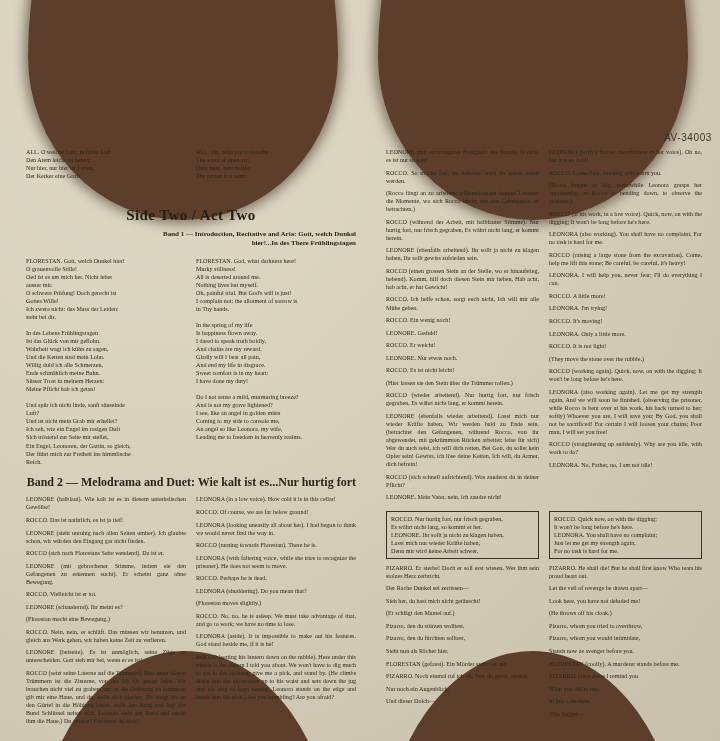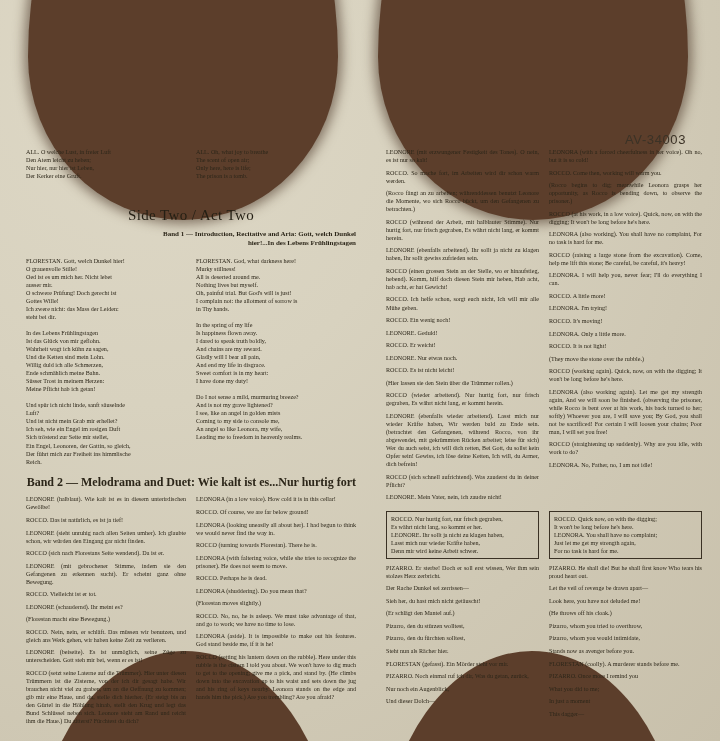--- a/index.html
+++ b/index.html
@@ -34,44 +34,44 @@
     position:absolute;
     bottom:-330px;
     width:300px;height:420px;
     border-radius:50%;
     background:#5c3e2b;
   }
   .arch-b.left{left:35px;}
   .arch-b.right{left:382px;}
 
   .catalog{
-    position:absolute;right:34px;top:132px;
+    position:absolute;right:8px;top:132px;
     font-family:"Liberation Sans", sans-serif;
-    font-size:13px;letter-spacing:.6px;color:#3b3226;
+    font-size:10px;letter-spacing:.6px;color:#3b3226;
   }
 
   .content{
     position:absolute;left:0;top:0;width:720px;height:741px;
   }
 
   .col{
     position:absolute;
     top:148px;
     font-size:6.1px;
     line-height:1.32;
     color:#2c2619;
     text-align:justify;
   }
   .colL{left:26px;width:330px;}
   .colR{left:386px;width:316px;}
 
   .title{
     text-align:center;
     font-size:15px;
-    font-weight:normal;
+    font-weight:bold;
     letter-spacing:.4px;
     margin:26px 0 4px 0;
     color:#241f14;
   }
   .subtitle{
     text-align:right;
     font-size:7px;
     font-weight:bold;
     line-height:1.35;
     margin:0 0 8px 0;
@@ -119,21 +119,21 @@
             <div>ALL. Oh, what joy to breathe</div>
             <div>The scent of open air;</div>
             <div>Only here, here is life;</div>
             <div>The prison is a tomb.</div>
           </div>
       </div>
 
       <div class="title">Side Two / Act Two</div>
       <div class="subtitle">
         <span>Band 1 — Introduction, Recitative and Aria: Gott, welch Dunkel</span><br>
-        <span>hier!...In des Lebens Frühlingstagen</span>
+        <span>hier!...In des There Frühlingstagen</span>
       </div>
 
       <div class="twocol">
         <div id="b1-de">
             <div>FLORESTAN. Gott, welch Dunkel hier!</div>
             <div>O grauenvolle Stille!</div>
             <div>Oed ist es um mich her. Nicht lebet</div>
             <div>ausser mir.</div>
             <div>O schwere Prüfung! Doch gerecht ist</div>
             <div>Gottes Wille!</div>

